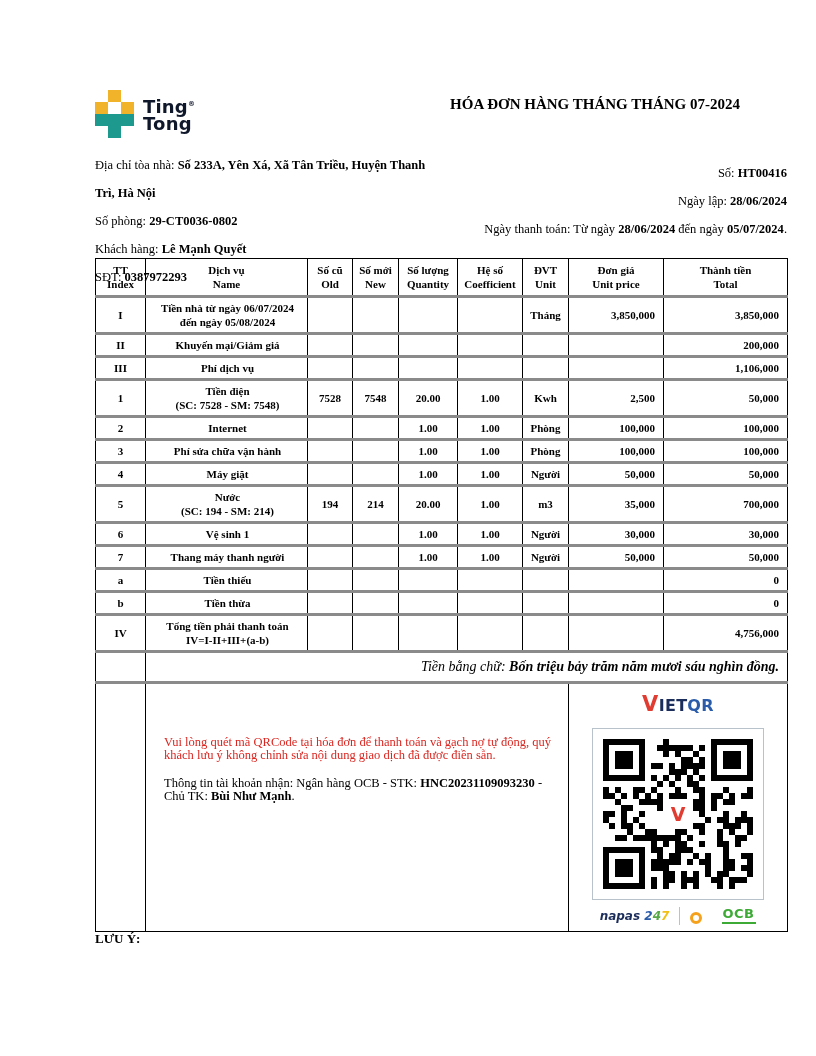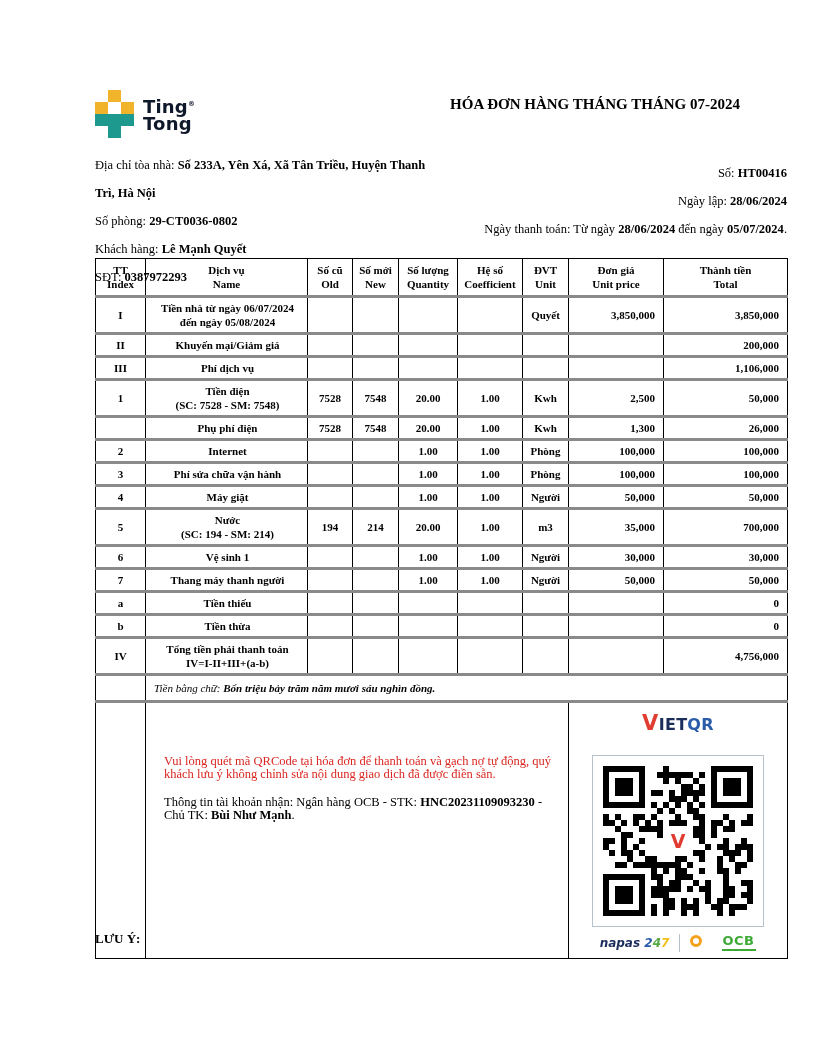--- a/index.html
+++ b/index.html
@@ -26,39 +26,39 @@
 
   
   .doc-table { position:absolute; left:95px; top:258px; width:692px; border-collapse:collapse;
                border:1px solid #000; font-size:11px; table-layout:fixed; }
   .doc-table tr { border-top:3px solid #8a8a8a; }
   .doc-table thead tr { border-top:none; }
   .doc-table th, .doc-table td { border-left:1px solid #000; padding:3px 6px; vertical-align:middle; font-weight:bold; }
   .doc-table th { text-align:center; line-height:14px; padding:4px 2px; }
   .col-c { text-align:center; } .col-r { text-align:right; padding-right:8px !important; } .col-l { text-align:center; padding-left:8px !important;margin-top:21px; }
   td.name-cell div { line-height:14px; }
-  tr.words-row td { font-weight:normal; font-style:italic; font-size:11px; padding:6px 8px; }
+  tr.words-row td { font-weight:normal; font-style:italic; font-size:14px; padding:6px 8px;text-align:right; }
   tr.words-row .words-value { font-weight:bold; }
 
   
   td.qr-text-cell { font-weight:normal; vertical-align:top; padding:52px 14px 0 18px;
                     font-size:12.5px; line-height:13px; height:197px; }
   .red-note { margin-bottom:15px; }
   td.qr-panel-cell { vertical-align:top; text-align:center; padding:8px 2px 6px 2px;
                      font-family:"DejaVu Sans", sans-serif; }
-  .vietqr-logo { font-weight:bold; font-size:16px; letter-spacing:0.3px; margin-bottom:20px; }
+  .vietqr-logo { font-weight:bold; font-size:16px; letter-spacing:0.3px; margin-bottom:12px; }
   .vietqr-logo .v { font-size:21px; }
   .qr-box { display:inline-block; background:#fff; border:1px solid #b7c2cb; padding:4px; position:relative; line-height:0; }
   .qr-center-v { position:absolute; left:50%; top:50%; transform:translate(-50%,-50%);
                  background:#fff; width:26px; height:26px; line-height:26px; text-align:center;
                  font-weight:bold; font-size:19px; }
   .qr-logos { display:flex; align-items:center; justify-content:center; gap:10px; margin-top:7px; }
   .napas { font-style:italic; font-weight:bold; font-size:12px; }
   .qr-divider { width:1px; height:18px; background:#b7c2cb; }
-  .ocb { display:flex; align-items:flex-start; gap:20px; }
+  .ocb { display:flex; align-items:flex-end; gap:20px; }
   .ocb-ring { width:12px; height:12px; border-radius:50%; border:3.5px solid #f5a11c; }
   .ocb-wrap { display:flex; flex-direction:column; align-items:flex-start; }
   .ocb-name { font-weight:bold; font-size:13px; line-height:12px; letter-spacing:0.5px; }
   .ocb-sub { width:34px; height:2px; margin-top:2px; }
 
   
   .footer-note { position:absolute; left:95px; top:931px; font-weight:bold; font-size:13px; }
 </style>
 </head>
 <body>
@@ -158,21 +158,21 @@
         <tr>
           <td class="col-c">I</td>
           <td class="col-l name-cell">
             <div>Tiền nhà từ ngày 06/07/2024</div>
             <div>đến ngày 05/08/2024</div>
           </td>
           <td class="col-c"></td>
           <td class="col-c"></td>
           <td class="col-c"></td>
           <td class="col-c"></td>
-          <td class="col-c">Quyết</td>
+          <td class="col-c">Tháng</td>
           <td class="col-r">3,850,000</td>
           <td class="col-r">3,850,000</td>
         </tr>
         <tr>
           <td class="col-c">II</td>
           <td class="col-l name-cell">
             <div>Khuyến mại/Giảm giá</div>
           </td>
           <td class="col-c"></td>
           <td class="col-c"></td>
@@ -201,33 +201,20 @@
             <div>Tiền điện</div>
             <div>(SC: 7528 - SM: 7548)</div>
           </td>
           <td class="col-c">7528</td>
           <td class="col-c">7548</td>
           <td class="col-c">20.00</td>
           <td class="col-c">1.00</td>
           <td class="col-c">Kwh</td>
           <td class="col-r">2,500</td>
           <td class="col-r">50,000</td>
-        </tr>
-        <tr>
-          <td class="col-c"></td>
-          <td class="col-l name-cell">
-            <div>Phụ phí điện</div>
-          </td>
-          <td class="col-c">7528</td>
-          <td class="col-c">7548</td>
-          <td class="col-c">20.00</td>
-          <td class="col-c">1.00</td>
-          <td class="col-c">Kwh</td>
-          <td class="col-r">1,300</td>
-          <td class="col-r">26,000</td>
         </tr>
         <tr>
           <td class="col-c">2</td>
           <td class="col-l name-cell">
             <div>Internet</div>
           </td>
           <td class="col-c"></td>
           <td class="col-c"></td>
           <td class="col-c">1.00</td>
           <td class="col-c">1.00</td>

